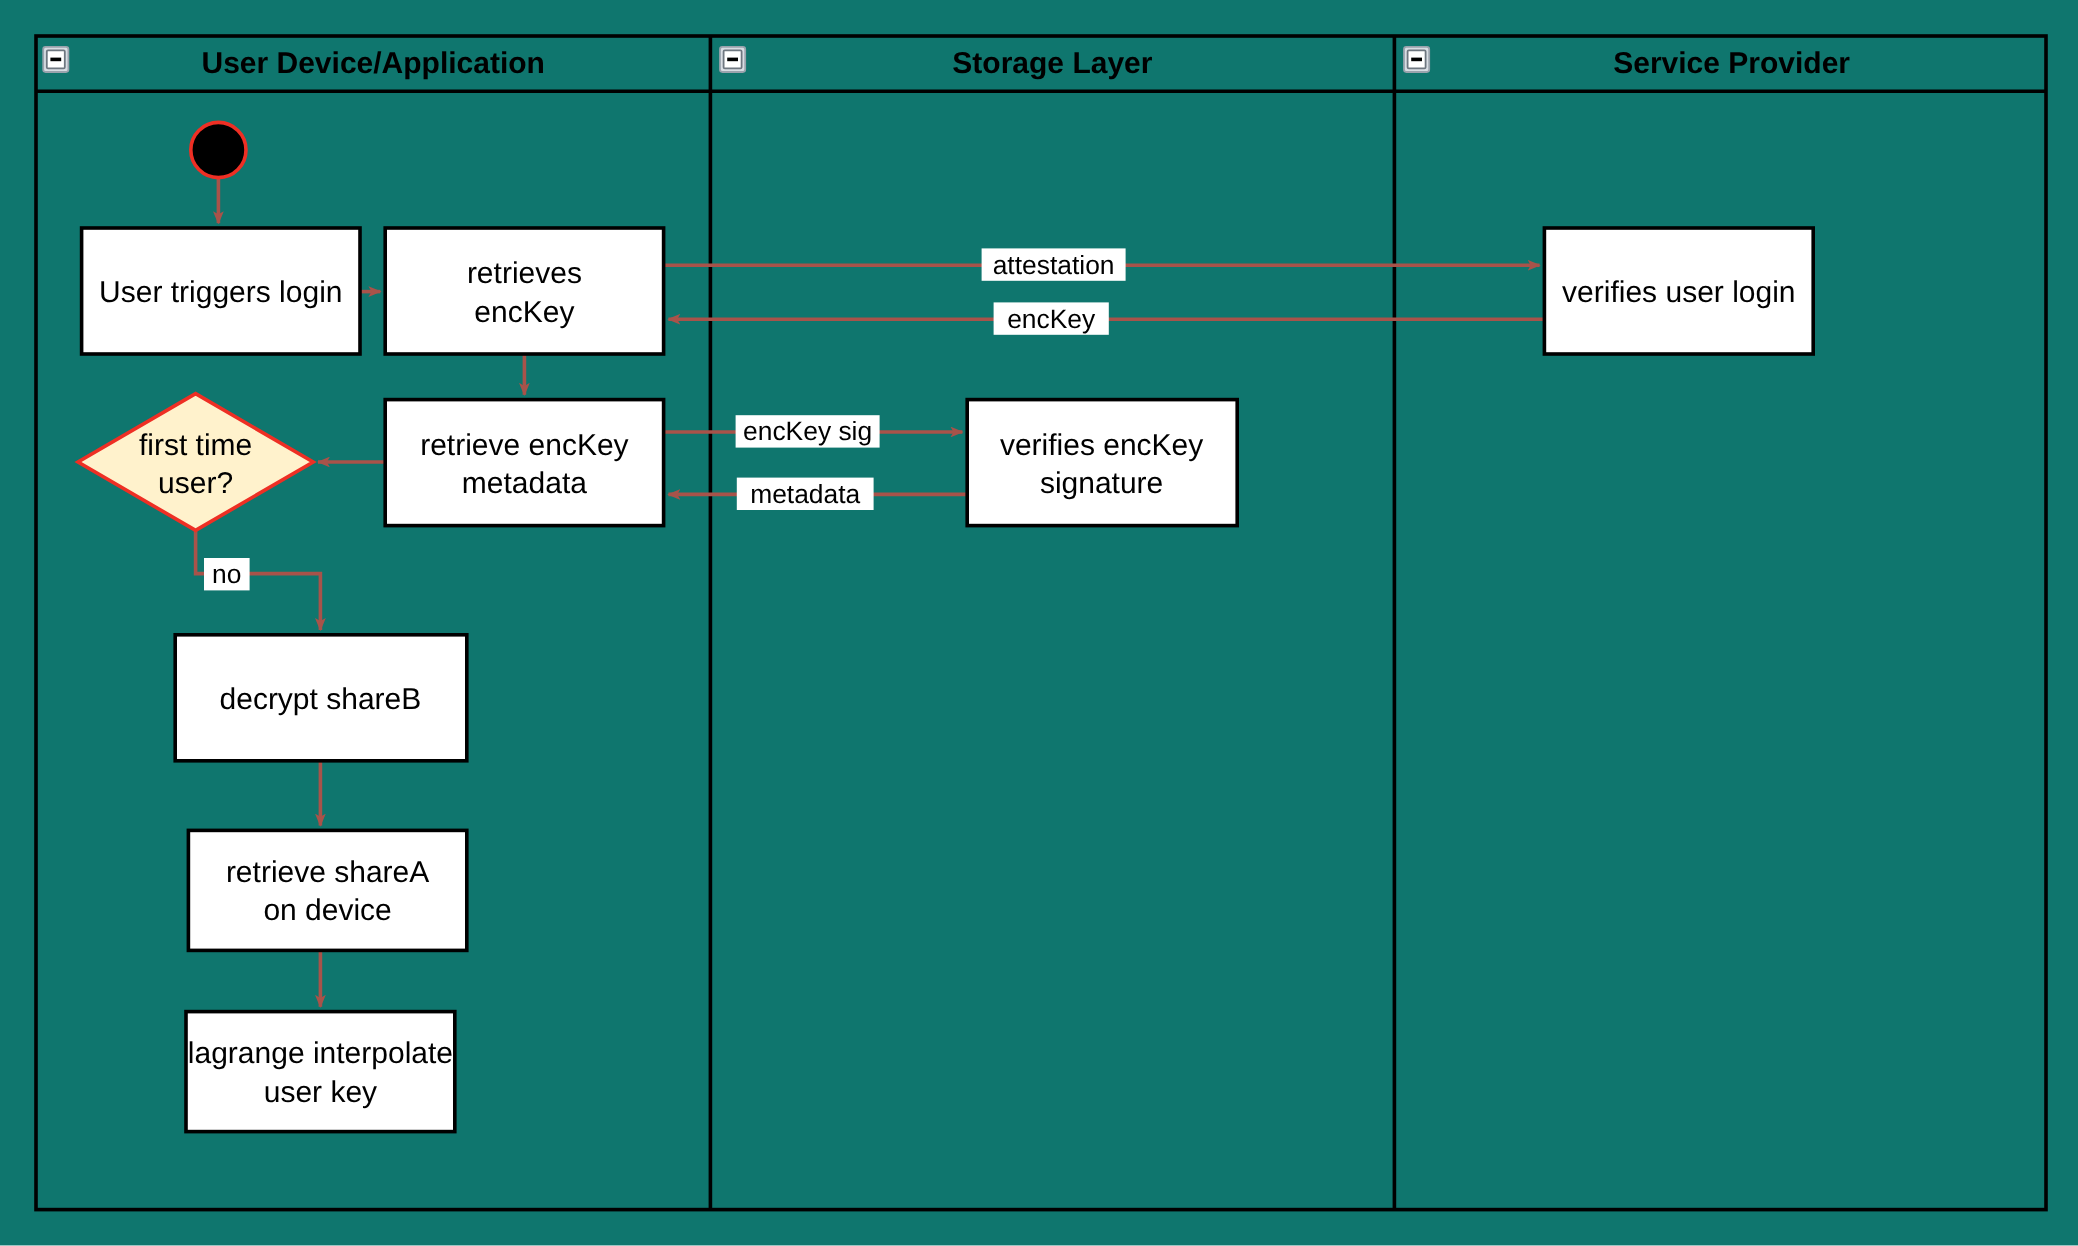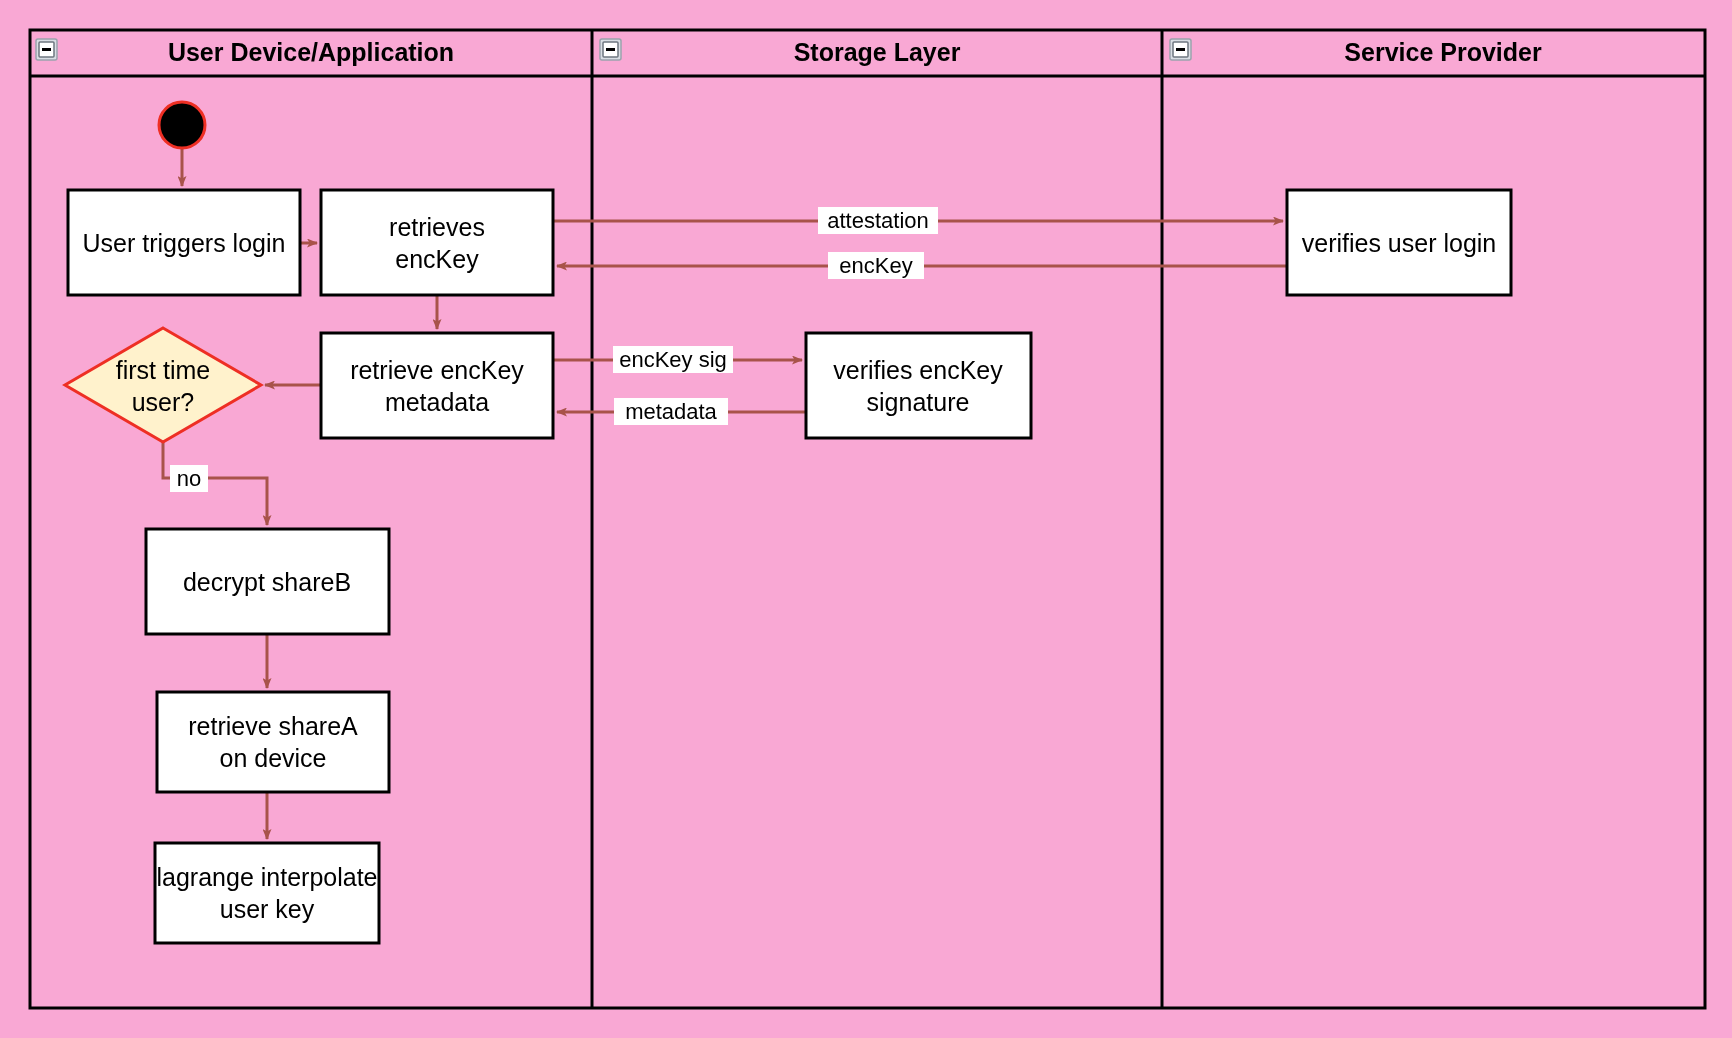--- a/index.html
+++ b/index.html
@@ -5,21 +5,21 @@
   html, body {
     margin: 0;
     padding: 0;
     background: #ffffff;
     font-family: "Liberation Sans", sans-serif;
   }
   #canvas {
     position: relative;
     width: 1732px;
     height: 1038px;
-    background: #f9a8d4;
+    background: #0f766e;
     overflow: hidden;
   }
   svg#diagram {
     position: absolute;
     left: 0;
     top: 0;
     width: 1732px;
     height: 1038px;
   }
   .lane-title {

